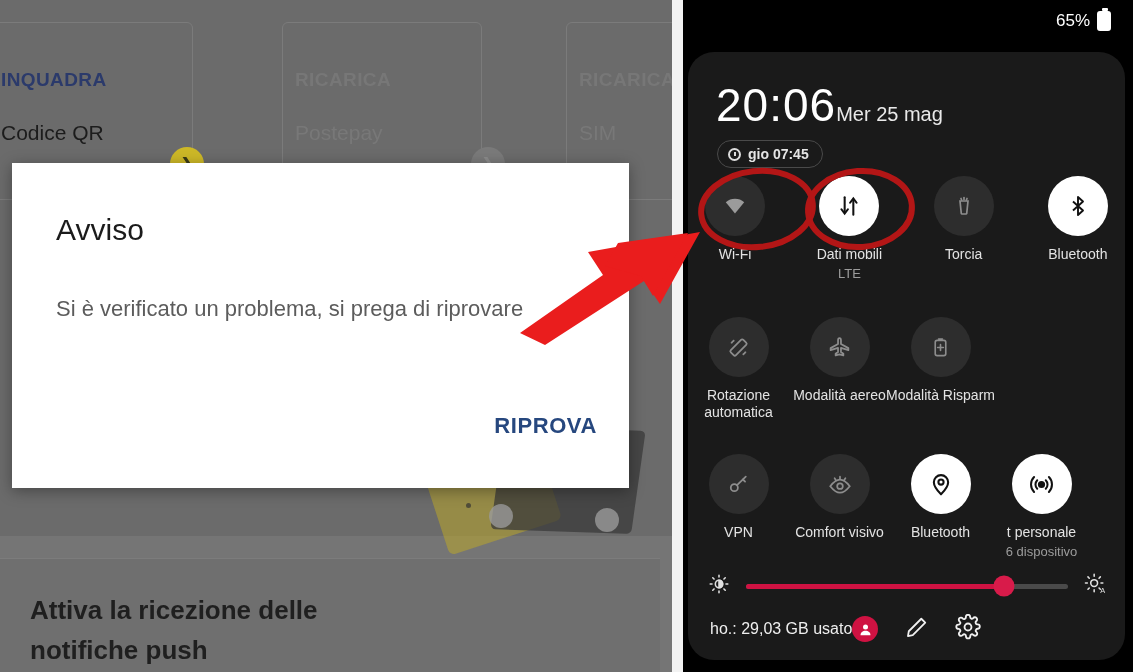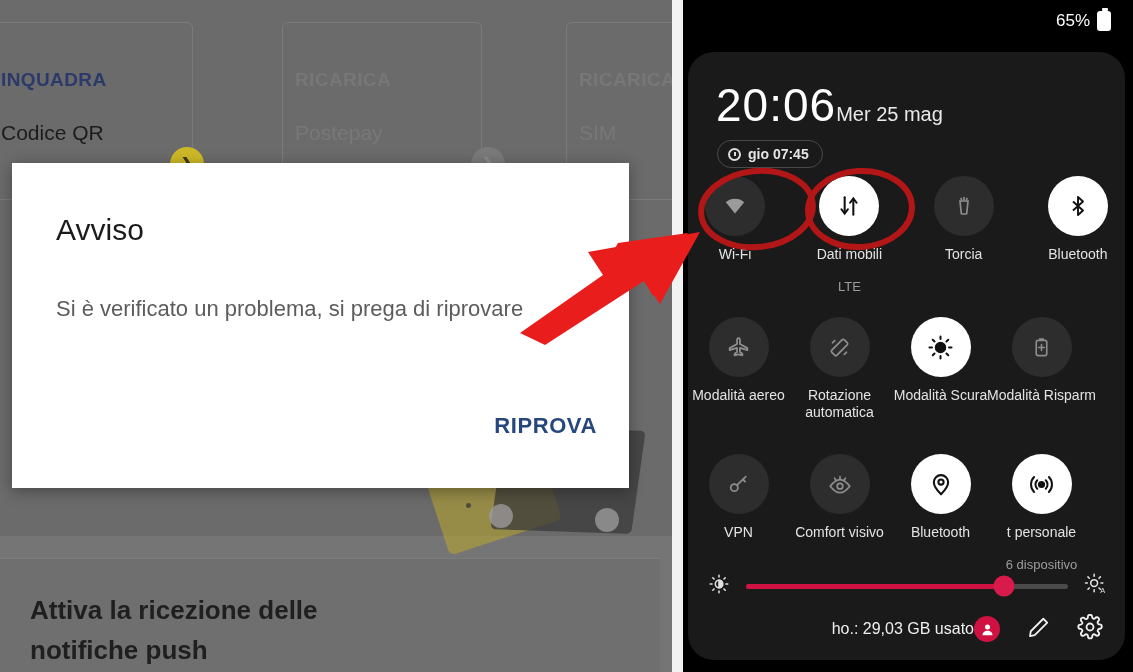--- a/index.html
+++ b/index.html
@@ -163,21 +163,21 @@
     width: 60px; height: 60px; border-radius: 50%;
     display: flex; align-items: center; justify-content: center;
     background: #2d2d2d;
   }
   .tile-circle.on { background: #ffffff; }
   .tile-label {
     margin-top: 10px; font-size: 14px; color: #e3e3e3;
     text-align: center; line-height: 17px; white-space: nowrap;
   }
   .tile-label.wrap { white-space: normal; width: 92px; }
-  .tile-sub { margin-top: 16px; font-size: 13px; color: #9c9c9c; text-align: center; }
+  .tile-sub { margin-top: 3px; font-size: 13px; color: #9c9c9c; text-align: center; }
   .tile-circle svg { display: block; }
 
   
   #brightness {
     position: absolute; left: 20px; top: 520px; width: 400px;
     display: flex; align-items: center; gap: 16px;
   }
   #bright-track {
     flex: 1; height: 5px; border-radius: 3px; background: #4a4a4a;
     position: relative;
@@ -186,21 +186,21 @@
     position: absolute; left: 0; top: 0; height: 5px; width: 80%;
     border-radius: 3px; background: #cf1242;
   }
   #bright-knob {
     position: absolute; left: 80%; top: 50%; transform: translate(-50%,-50%);
     width: 21px; height: 21px; border-radius: 50%; background: #d81b4a;
   }
 
   #qs-footer {
     position: absolute; left: 22px; right: 22px; top: 562px;
-    display: flex; align-items: center; justify-content: flex-end;
+    display: flex; align-items: center; justify-content: flex-start;
   }
   #data-usage { font-size: 16px; color: #efefef; }
   #footer-icons { display: flex; align-items: center; gap: 26px; }
   #avatar-btn {
     width: 26px; height: 26px; border-radius: 50%; background: #cf1242;
     display: flex; align-items: center; justify-content: center;
   }
 
   
   #annot { position: absolute; left: 0; top: 0; width: 1133px; height: 672px; pointer-events: none; }
@@ -310,43 +310,34 @@
             </svg>
           </div>
           <div class="tile-label">Bluetooth</div>
         </div>
       </div>
 
       <div class="tile-row" id="row2">
         <div class="tile">
           <div class="tile-circle">
             <svg width="25" height="25" viewBox="0 0 24 24" fill="none" stroke="#8d8d8d" stroke-width="1.7" stroke-linejoin="round">
-              <path d="M12 3c.9 0 1.4.9 1.4 2v3.6l7.1 4v2l-7.1-2.2v3.9l2.3 1.7v1.6L12 18.6l-3.7 1v-1.6l2.3-1.7v-3.9L3.5 14.6v-2l7.1-4V5c0-1.1.5-2 1.4-2z"></path>
-            </svg>
-          </div>
-          <div class="tile-label">Modalità aereo</div>
-        </div>
-        <div class="tile">
-          <div class="tile-circle">
-            <svg width="25" height="25" viewBox="0 0 24 24" fill="none" stroke="#8d8d8d" stroke-width="1.7" stroke-linejoin="round">
               <rect x="8.5" y="3.5" width="7" height="17" rx="1.6" transform="rotate(45 12 12)"></rect>
               <path d="M5 8a8 8 0 0 1 3-3"></path>
                 <path d="M19 16a8 8 0 0 1-3 3"></path>
             </svg>
           </div>
           <div class="tile-label wrap">Rotazione automatica</div>
         </div>
         <div class="tile">
-          <div class="tile-circle on">
-            <svg width="27" height="27" viewBox="0 0 24 24" fill="none" stroke="#111" stroke-width="1.8" stroke-linecap="round">
-              <circle cx="12" cy="12" r="4.2" fill="#111"></circle>
-              <path d="M12 2.2v2.2M12 19.6v2.2M2.2 12h2.2M19.6 12h2.2M5.1 5.1l1.6 1.6M17.3 17.3l1.6 1.6M18.9 5.1l-1.6 1.6M6.7 17.3l-1.6 1.6"></path>
-            </svg>
-          </div>
-          <div class="tile-label">Modalità Scura</div>
+          <div class="tile-circle">
+            <svg width="25" height="25" viewBox="0 0 24 24" fill="none" stroke="#8d8d8d" stroke-width="1.7" stroke-linejoin="round">
+              <path d="M12 3c.9 0 1.4.9 1.4 2v3.6l7.1 4v2l-7.1-2.2v3.9l2.3 1.7v1.6L12 18.6l-3.7 1v-1.6l2.3-1.7v-3.9L3.5 14.6v-2l7.1-4V5c0-1.1.5-2 1.4-2z"></path>
+            </svg>
+          </div>
+          <div class="tile-label">Modalità aereo</div>
         </div>
         <div class="tile">
           <div class="tile-circle">
             <svg width="23" height="23" viewBox="0 0 24 24" fill="none" stroke="#8d8d8d" stroke-width="1.7" stroke-linecap="round" stroke-linejoin="round">
               <rect x="6.5" y="4.5" width="11" height="16" rx="2"></rect>
                 <path d="M10 3.2h4"></path>
               <path d="M12 9v6M9 12h6"></path>
             </svg>
           </div>
           <div class="tile-label">Modalità Risparm</div>

